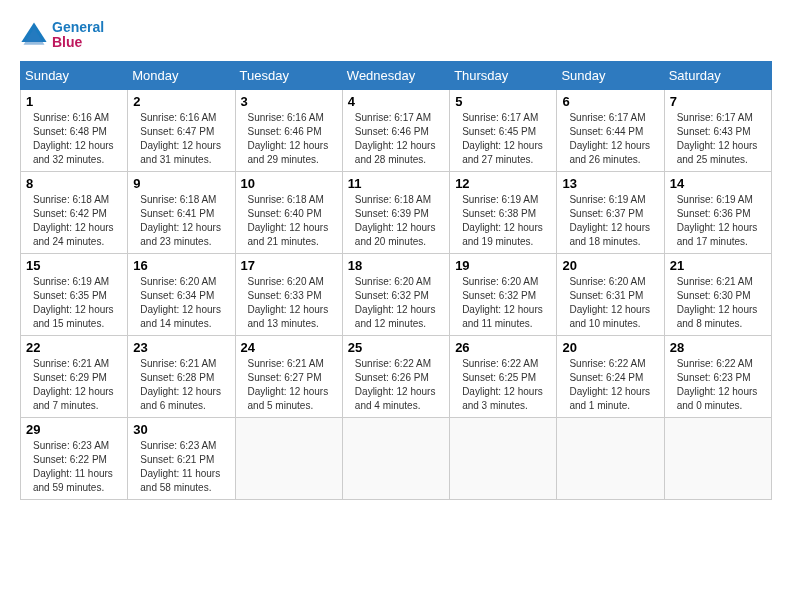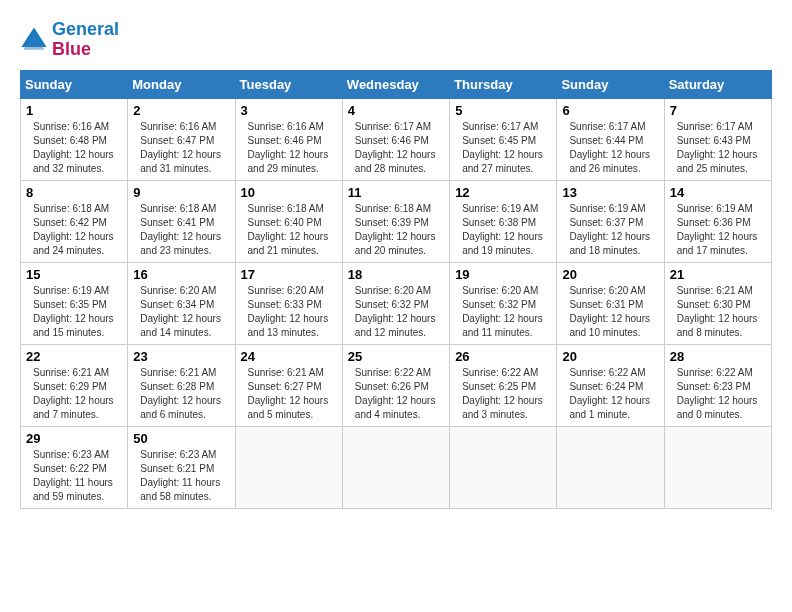--- a/index.html
+++ b/index.html
@@ -15,21 +15,21 @@
       justify-content: space-between;
       align-items: flex-start;
       margin-bottom: 10px;
     }
     .logo {
       display: flex;
       align-items: center;
       gap: 4px;
     }
     .logo-text {
-      font-size: 18px;
+      font-size: 14px;
       font-weight: bold;
       color: #1a1a2e;
       line-height: 1.1;
     }
     .logo-text span {
       color: #1a7abf;
     }
     .logo-icon {
       width: 28px;
       height: 28px;
@@ -50,21 +50,21 @@
       width: 100%;
       border-collapse: collapse;
       font-size: 11px;
     }
     .calendar thead tr th {
       background: #2e7abf;
       color: #fff;
       padding: 6px 4px;
       text-align: left;
       font-size: 13px;
-      font-weight: bold;
+      font-weight: normal;
       border: 1px solid #2e7abf;
     }
     .calendar tbody tr td {
       border: 1px solid #ccc;
       vertical-align: top;
       padding: 4px 5px;
       width: 107px;
       min-height: 80px;
       background: #fff;
     }
@@ -236,21 +236,21 @@
         <span class="day-num">28</span>
         <div class="day-detail">Sunrise: 6:22 AM<br>Sunset: 6:23 PM<br>Daylight: 12 hours<br>and 0 minutes.</div>
       </td>
       </tr>
       <tr>
         <td>
         <span class="day-num">29</span>
         <div class="day-detail">Sunrise: 6:23 AM<br>Sunset: 6:22 PM<br>Daylight: 11 hours<br>and 59 minutes.</div>
       </td>
         <td>
-        <span class="day-num">50</span>
+        <span class="day-num">30</span>
         <div class="day-detail">Sunrise: 6:23 AM<br>Sunset: 6:21 PM<br>Daylight: 11 hours<br>and 58 minutes.</div>
       </td>
         <td class="empty"></td>
         <td class="empty"></td>
         <td class="empty"></td>
         <td class="empty"></td>
         <td class="empty"></td>
       </tr>
     </tbody>
 </table>

